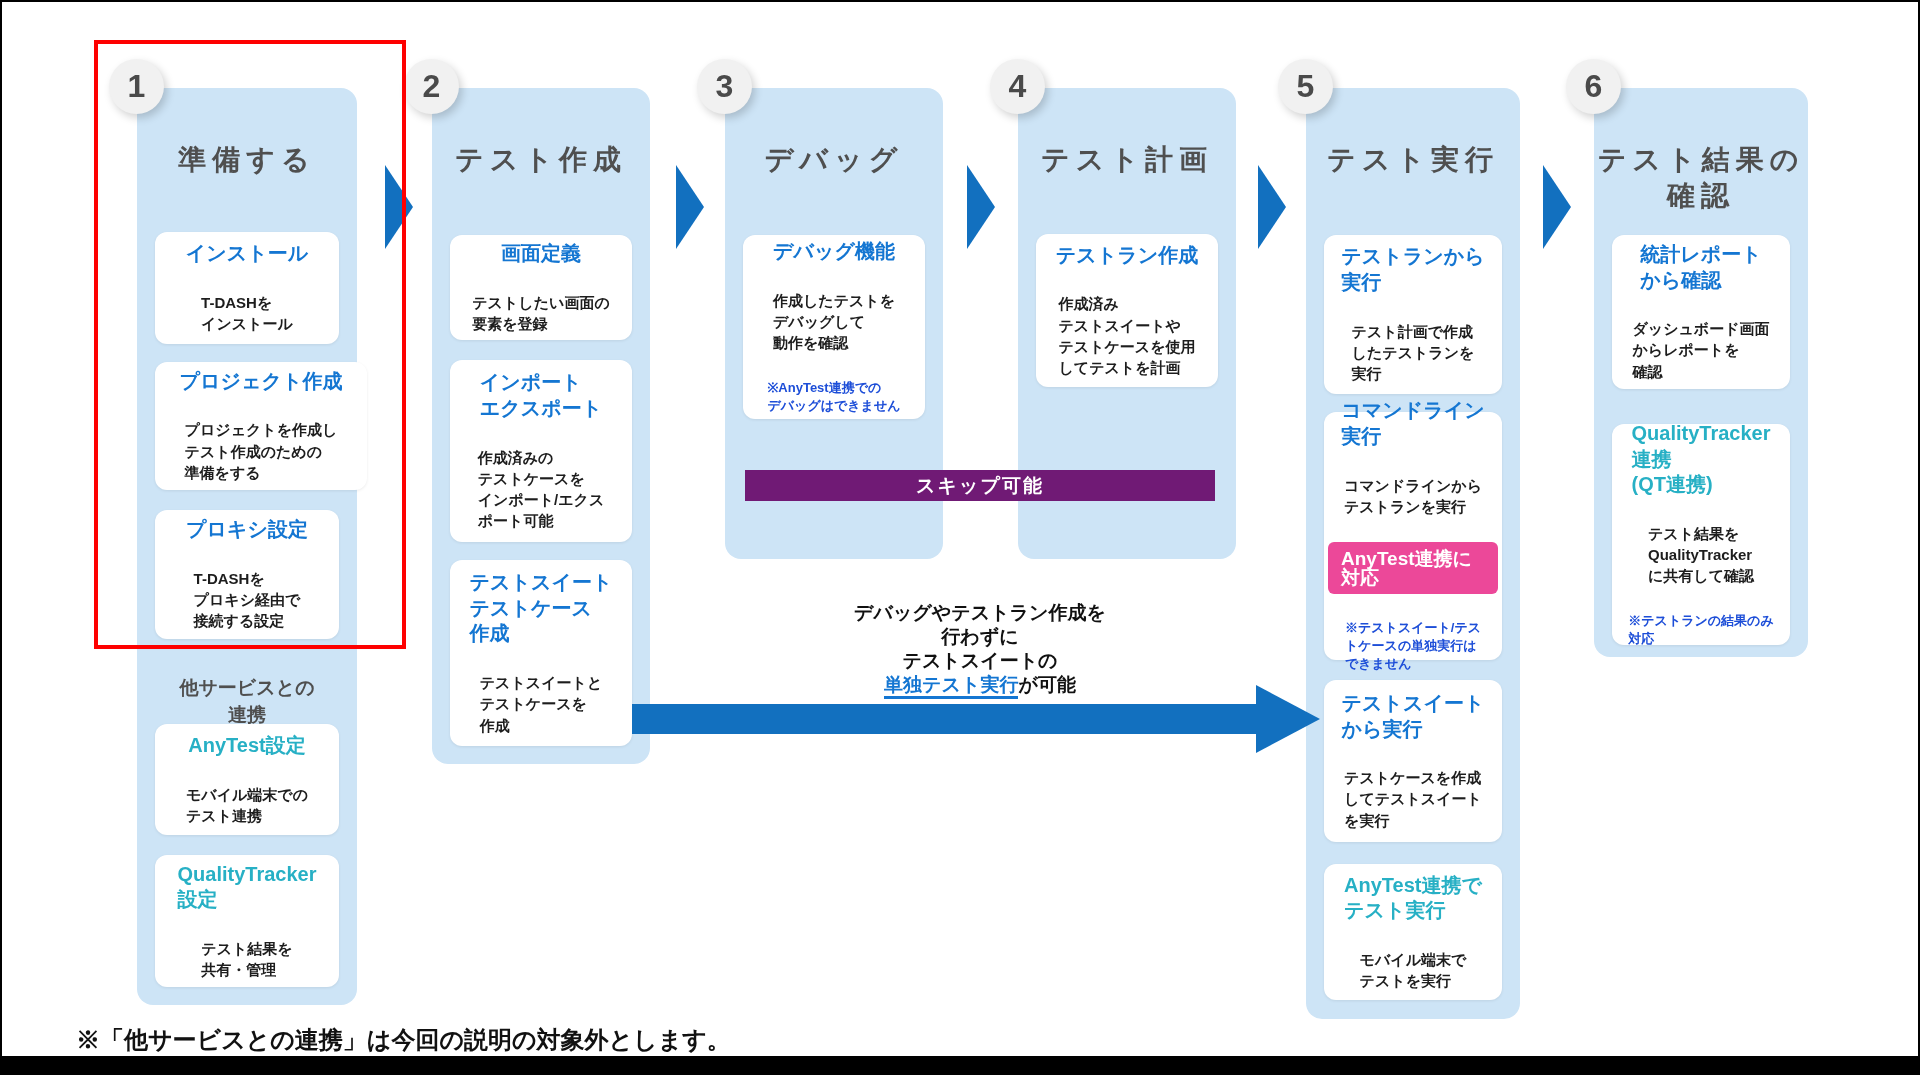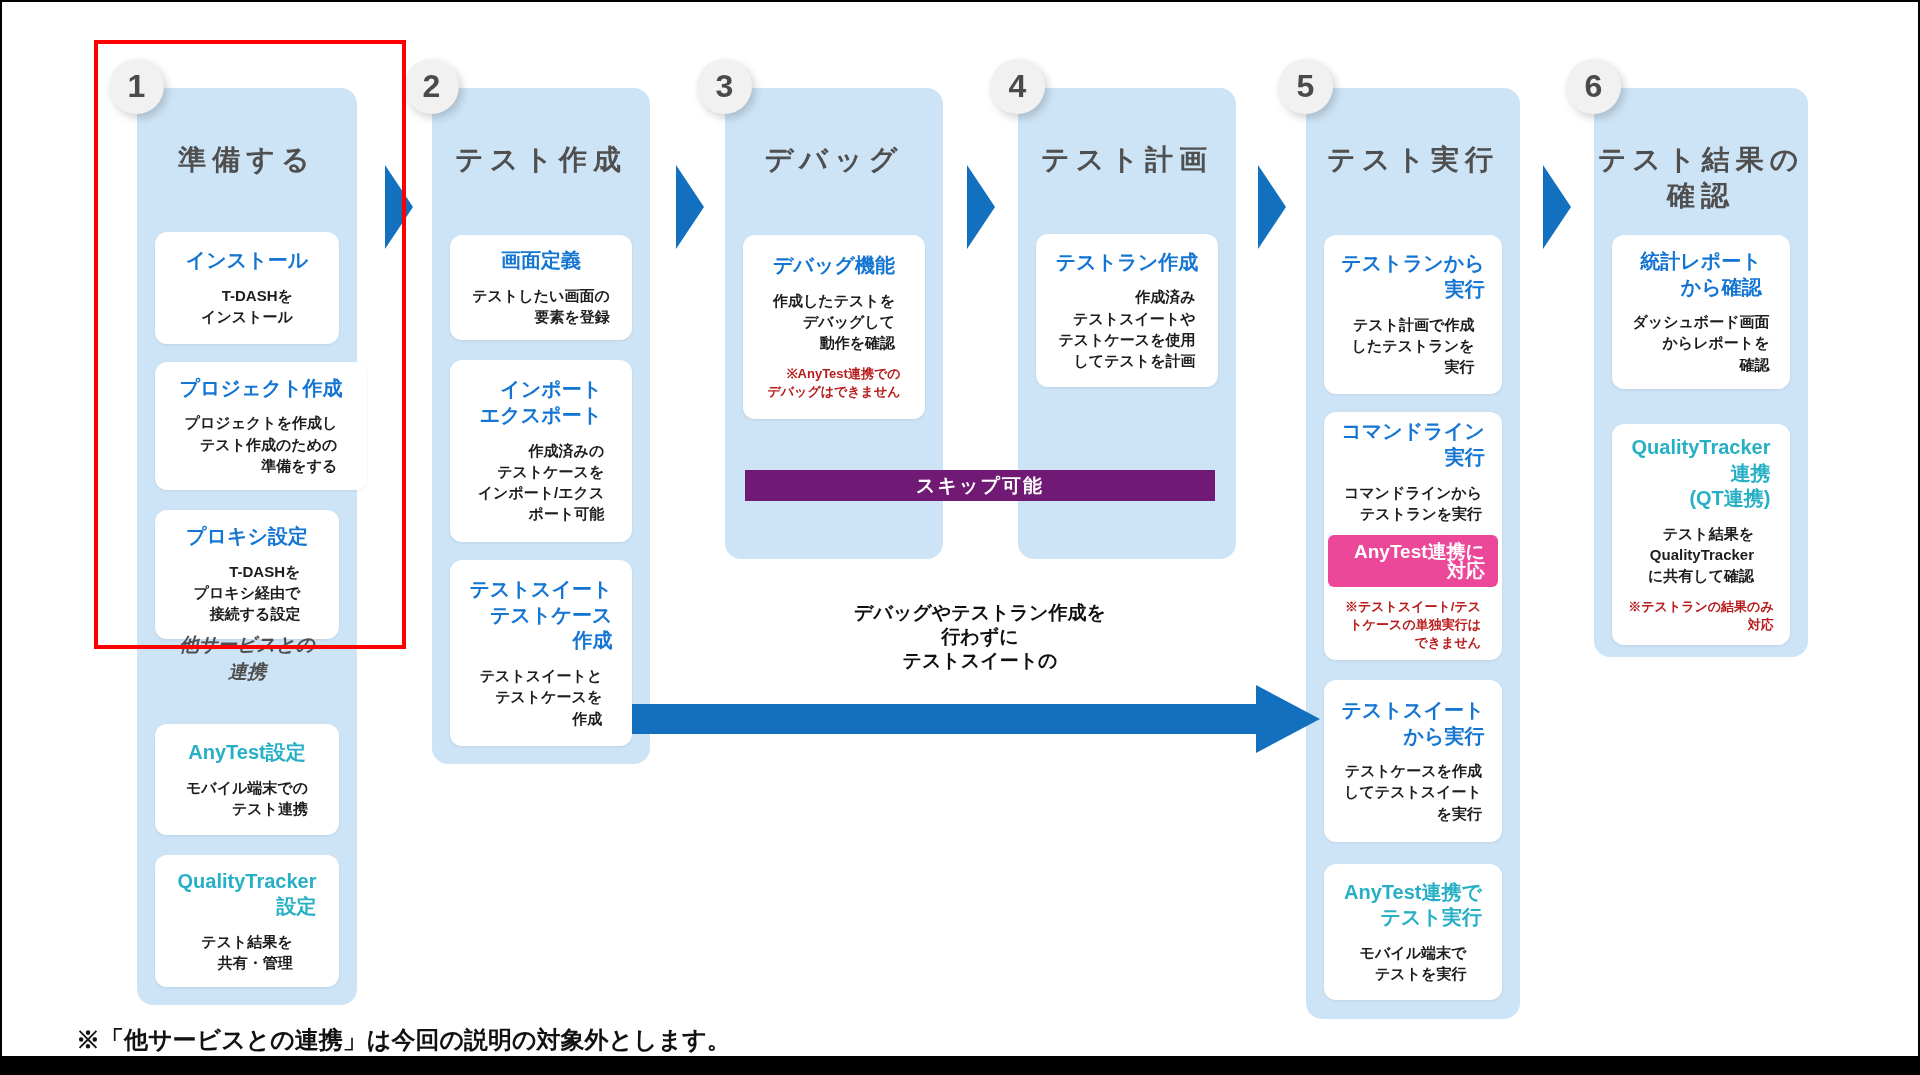--- a/index.html
+++ b/index.html
@@ -5,27 +5,27 @@
   html,body{margin:0;padding:0;background:#fff;}
   body{font-family:"Liberation Sans",sans-serif;font-weight:700;}
   #frame{position:relative;width:1920px;height:1075px;background:#fff;border:2px solid #000;box-sizing:border-box;overflow:hidden;}
   .panel{position:absolute;background:#cde4f6;border-radius:16px;z-index:1;}
   .circle{position:absolute;width:55px;height:55px;border-radius:50%;background:#f1f1f1;
           box-shadow:3px 4px 8px rgba(0,0,0,.18);z-index:3;display:flex;align-items:center;justify-content:center;
           font-size:32px;color:#4a4a4a;}
   .col-header{position:absolute;top:54px;left:0;right:0;text-align:center;font-size:28px;color:#4f4f4f;
               letter-spacing:6px;line-height:36px;white-space:pre-line;}
   .card{position:absolute;background:#fff;border-radius:12px;box-shadow:0 1px 3px rgba(0,0,0,.08);
-        display:flex;flex-direction:column;justify-content:center;align-items:center;gap:11px;
-        text-align:right;padding:6px 4px;box-sizing:border-box;}
+        display:flex;flex-direction:column;justify-content:center;align-items:center;gap:25px;
+        text-align:left;padding:6px 4px;box-sizing:border-box;}
   .card-title{font-size:20px;line-height:1.28;white-space:pre-line;}
   .blue{color:#1476d2;}
   .teal{color:#27b0c5;}
   .card-body{font-size:15px;line-height:1.42;color:#1d1d1d;white-space:pre-line;}
-  .card-note{font-size:13px;line-height:1.4;color:#b91c1c;white-space:pre-line;}
+  .card-note{font-size:13px;line-height:1.4;color:#1d4ed8;white-space:pre-line;}
   .badge{background:#ec4899;color:#fff;font-size:19px;line-height:1;padding:7px 13px;border-radius:6px;}
   .side-label{position:absolute;left:0;right:0;text-align:center;font-size:19px;line-height:27px;color:#4f4f4f;white-space:pre-line;}
   .tri{position:absolute;width:0;height:0;border-left:28px solid #1270bf;border-top:42px solid transparent;
        border-bottom:42px solid transparent;z-index:2;}
   #big-arrow-shaft{position:absolute;left:630px;top:702px;width:624px;height:30px;background:#1270bf;z-index:4;}
   #big-arrow-head{position:absolute;left:1254px;top:683px;width:0;height:0;border-left:64px solid #1270bf;
                   border-top:34px solid transparent;border-bottom:34px solid transparent;z-index:4;}
   #skip-bar{position:absolute;left:743px;top:468px;width:470px;height:31px;background:#701a75;color:#fff;
             font-size:19px;letter-spacing:2px;display:flex;align-items:center;justify-content:center;z-index:4;}
   #bypass{position:absolute;left:728px;top:599px;width:500px;text-align:center;font-size:19px;line-height:24px;
@@ -64,21 +64,21 @@
           <div class="card-title teal">AnyTest設定</div>
           <div class="card-body">モバイル端末での
 テスト連携</div>
         </div>
         <div class="card" style="left: 18px; top: 767px; width: 184px; height: 132px;">
           <div class="card-title teal">QualityTracker
 設定</div>
           <div class="card-body">テスト結果を
 共有・管理</div>
         </div>
-        <div class="side-label" style="top: 543px; font-style: italic;">他サービスとの
+        <div class="side-label" style="top: 586px;">他サービスとの
 連携</div>
       </div>
       <div class="circle" style="left: 107px; top: 57px;">1</div>
       <div class="panel" style="left: 430px; top: 86px; width: 218px; height: 676px;">
         <div class="col-header">テスト作成</div>
         <div class="card" style="left: 18px; top: 147px; width: 182px; height: 105px;">
           <div class="card-title blue">画面定義</div>
           <div class="card-body">テストしたい画面の
 要素を登録</div>
         </div>
@@ -188,19 +188,20 @@
 
   <div id="skip-bar">スキップ可能</div>
 
   <div id="big-arrow-shaft"></div>
   <div id="big-arrow-head"></div>
 
   <div id="bypass">
     <div>デバッグやテストラン作成を</div>
     <div>行わずに</div>
     <div>テストスイートの</div>
+    <div><span class="link">単独テスト実行</span><span>が可能</span></div>
   </div>
 
   <div id="highlight-rect"></div>
 
   <div id="footnote">※「他サービスとの連携」は今回の説明の対象外とします。</div>
   <div id="bottom-bar"></div>
 </div>
 
 </body></html>

